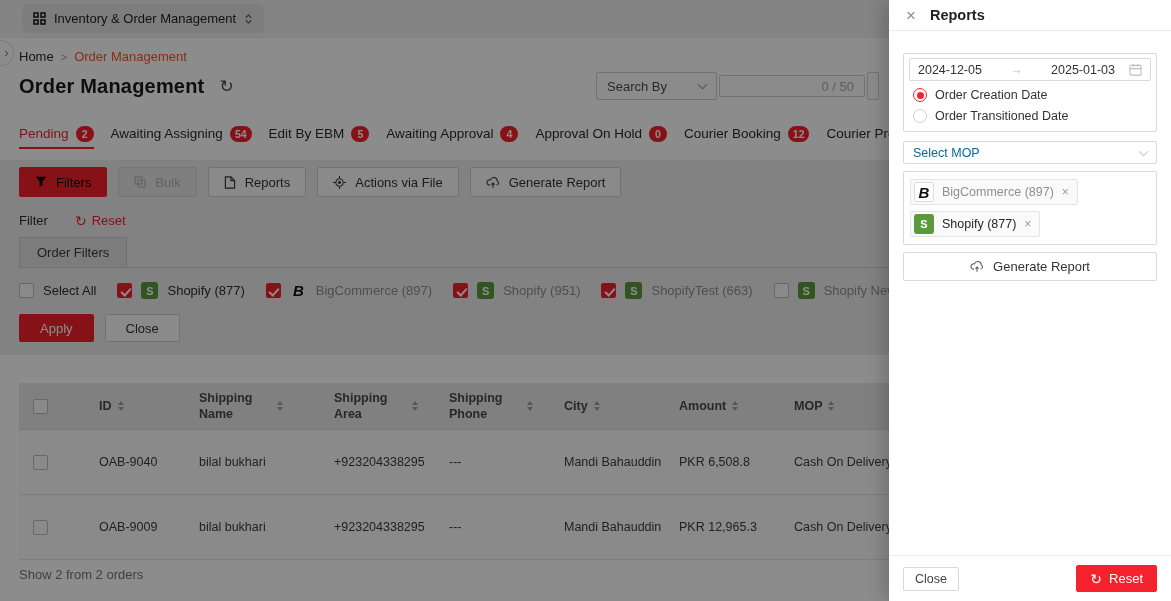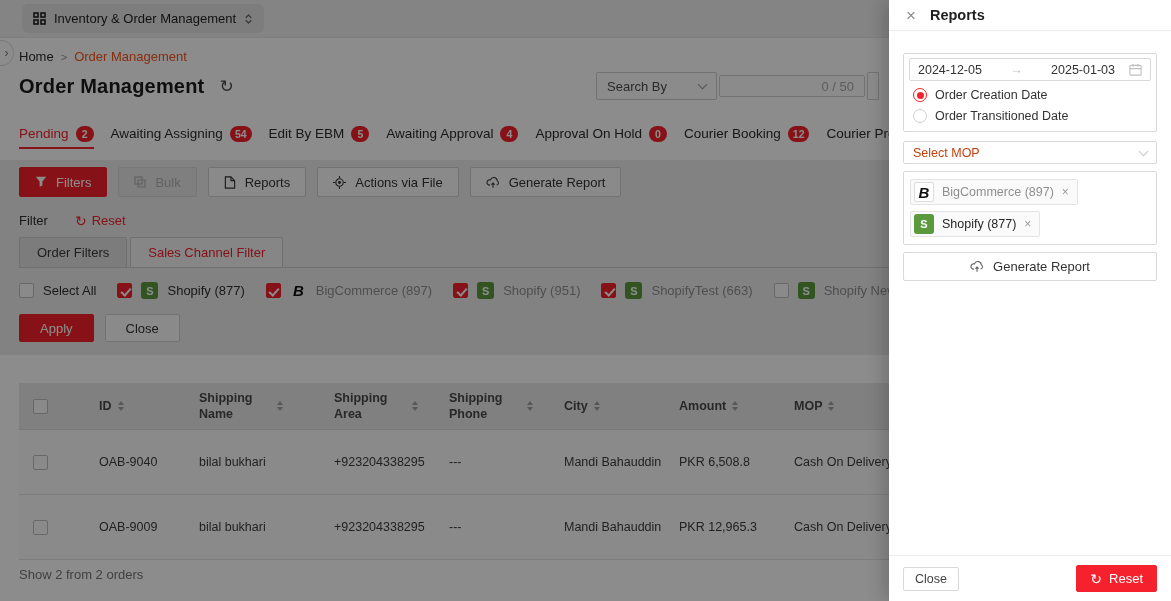--- a/index.html
+++ b/index.html
@@ -37,21 +37,21 @@
   .tab.active::after{content:"";position:absolute;left:0;right:0;bottom:-7px;height:2px;background:#f5222d}
   .tab-badge{min-width:18px;height:16px;padding:0 5px;border-radius:9px;background:#f5222d;color:#fff;font-size:10.5px;font-weight:700;
              display:inline-flex;align-items:center;justify-content:center}
   .tab-badge:empty{display:none}
 
   .grey-panel{background:#ededed;margin:13px -19px 0;padding:7px 19px 13px}
   .toolbar{display:flex;gap:11px}
   .btn{height:30px;display:inline-flex;align-items:center;gap:9px;padding:0 15px;border:1px solid #cfcfcf;background:#fcfcfc;
        border-radius:2px;font-size:13px;color:#333;cursor:pointer}
   .btn svg{display:block}
-  .btn.primary{background:#f5222d;border-color:#f5222d;color:#ffffff}
+  .btn.primary{background:#f5222d;border-color:#f5222d;color:#000000}
   .btn.disabled{color:#b3b3b3;background:#e7e7e7;border-color:#d8d8d8}
   .filter-head{margin-top:16px;display:flex;align-items:center;gap:27px;font-size:13px;color:#2f2f2f}
   .reset-link{color:#f5222d;display:flex;align-items:center;gap:5px;cursor:pointer}
   .reset-link .ric{font-size:14px;line-height:1}
   .filter-tabs{margin-top:9px;display:flex;border-bottom:1px solid #cdcdcd}
   .ftab{padding:7px 17px;border:1px solid #cdcdcd;border-bottom:none;background:#e2e2e2;color:#3a3a3a;border-radius:2px 2px 0 0;
         margin-right:3px;font-size:13px;cursor:pointer}
   .ftab.active{background:#f4f4f4;color:#f5222d}
   .channel-row{margin-top:14px;display:flex;align-items:center;gap:21px}
   .chk-item{display:flex;align-items:center;gap:9px;font-size:13px;color:#2f2f2f;cursor:pointer}
@@ -89,21 +89,21 @@
   .drawer-body{flex:1;padding:13px 14px}
   .card{border:1px solid #d9d9d9;border-radius:2px;padding:4px 5px 8px;margin-top:9px}
   .range{border:1px solid #d9d9d9;border-radius:2px;height:23px;display:flex;align-items:center;padding:0 8px;font-size:12.5px;color:#333;gap:6px}
   .range .dt{white-space:nowrap}
   .range .arr{color:#bfbfbf;flex:1;text-align:center}
   .radio-row{display:flex;align-items:center;gap:8px;margin:7px 4px 0;font-size:12.5px;color:#333}
   .radio{width:14px;height:14px;border-radius:50%;border:1px solid #cfcfcf;background:#fff;flex:none}
   .radio.sel{border-color:#f5222d;position:relative}
   .radio.sel::after{content:"";position:absolute;inset:2.5px;border-radius:50%;background:#f5222d}
   .dselect{margin-top:9px;border:1px solid #d9d9d9;border-radius:2px;height:23px;display:flex;align-items:center;padding:0 9px;
-           color:#c2410c;font-size:12.5px;cursor:pointer}
+           color:#0369a1;font-size:12.5px;cursor:pointer}
   .dselect .chev{margin-left:auto;border-color:#c9c9c9}
   .tags-box{margin-top:7px;border:1px solid #d9d9d9;border-radius:2px;padding:7px 6px;display:flex;flex-direction:column;gap:6px;align-items:flex-start}
   .tag{display:flex;align-items:center;gap:8px;background:#fafafa;border:1px solid #e4e4e4;border-radius:2px;padding:2px 8px 2px 3px;font-size:12.5px;color:#262626}
   .tag .tile{width:20px;height:20px}
   .tag .tile.wb{background:#fff;border:1px solid #ddd;color:#0d0d0d;font-style:italic;font-weight:800;font-size:15px;border-radius:2px}
   .tag .x{color:#9a9a9a;font-size:12px;cursor:pointer}
   .gen-btn{margin-top:7px;width:100%;height:29px;border:1px solid #d9d9d9;border-radius:2px;background:#fff;display:flex;align-items:center;
            justify-content:center;gap:9px;font-size:13px;color:#333;cursor:pointer}
   .drawer-footer{border-top:1px solid #ececec;padding:9px 14px;display:flex;justify-content:space-between;align-items:center}
   .d-close{height:24px;padding:0 11px;border:1px solid #d9d9d9;border-radius:2px;background:#fff;font-size:12.5px;color:#444;
@@ -239,21 +239,20 @@
         <div class="filter-head">
           <span>Filter</span>
           <span class="reset-link">
             <span class="ric">↻</span>
             <span>Reset</span>
           </span>
         </div>
 
         <div class="filter-tabs">
           <div class="ftab">Order Filters</div>
-          <div class="ftab active">Sales Channel Filter</div>
         </div>
 
         <div class="channel-row">
           <div class="chk-item">
             <span class="cb"></span>
             <span>Select All</span>
           </div>
           <div class="chk-item">
             <span class="cb checked"></span>
             <span class="tile shopify">S</span>

